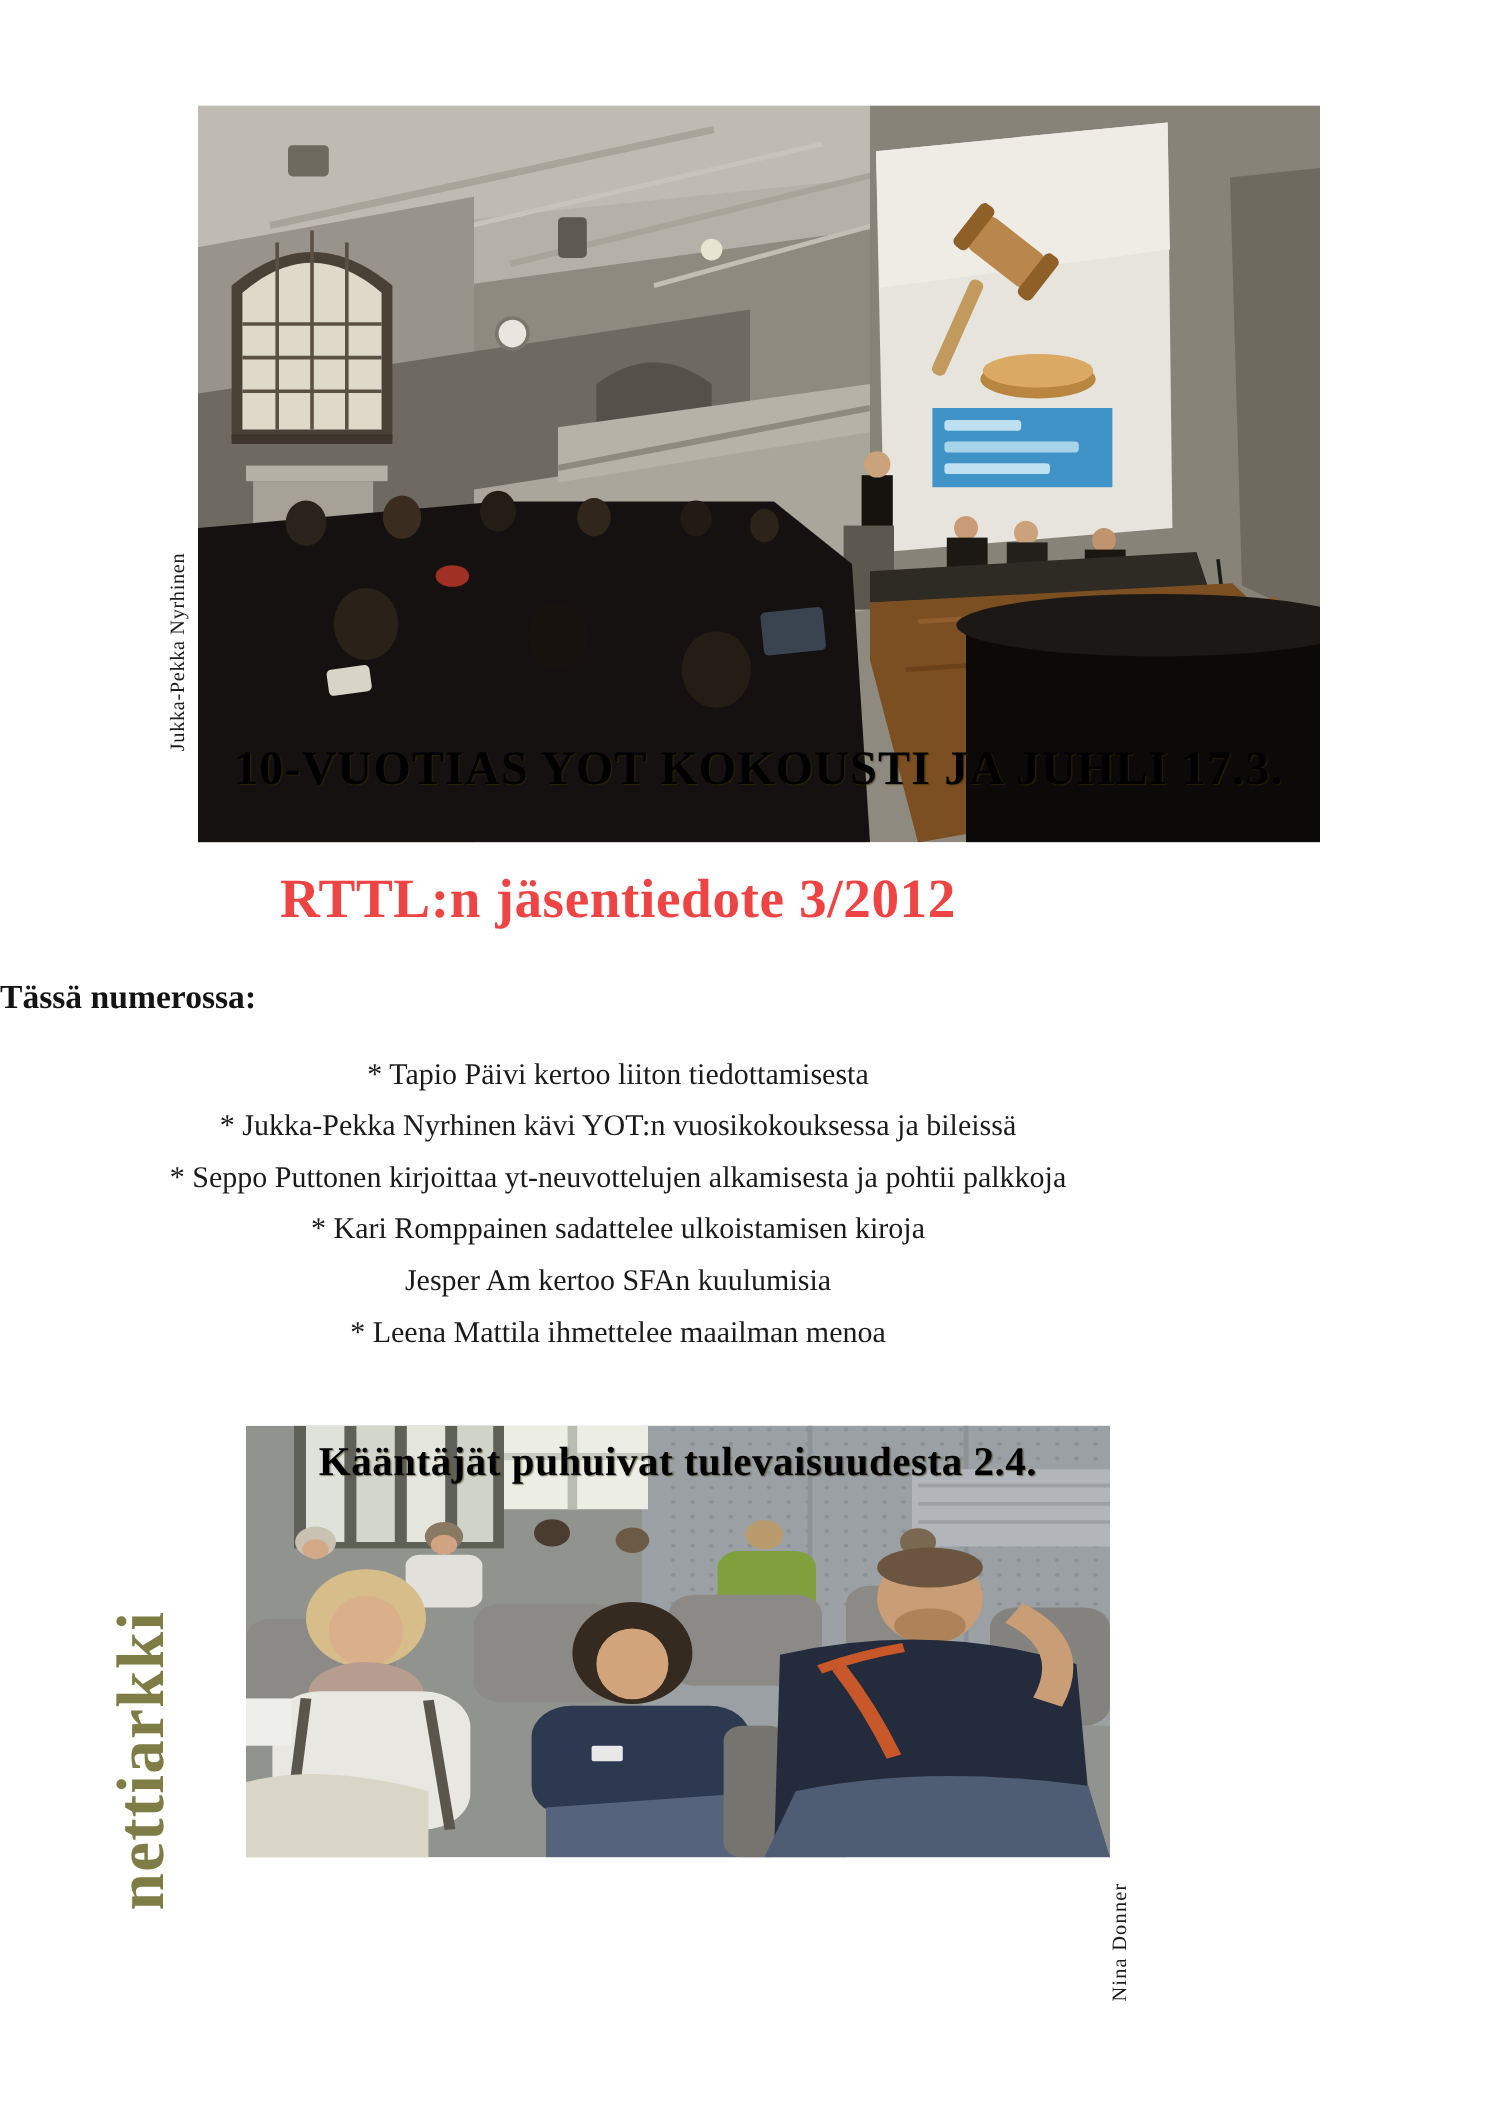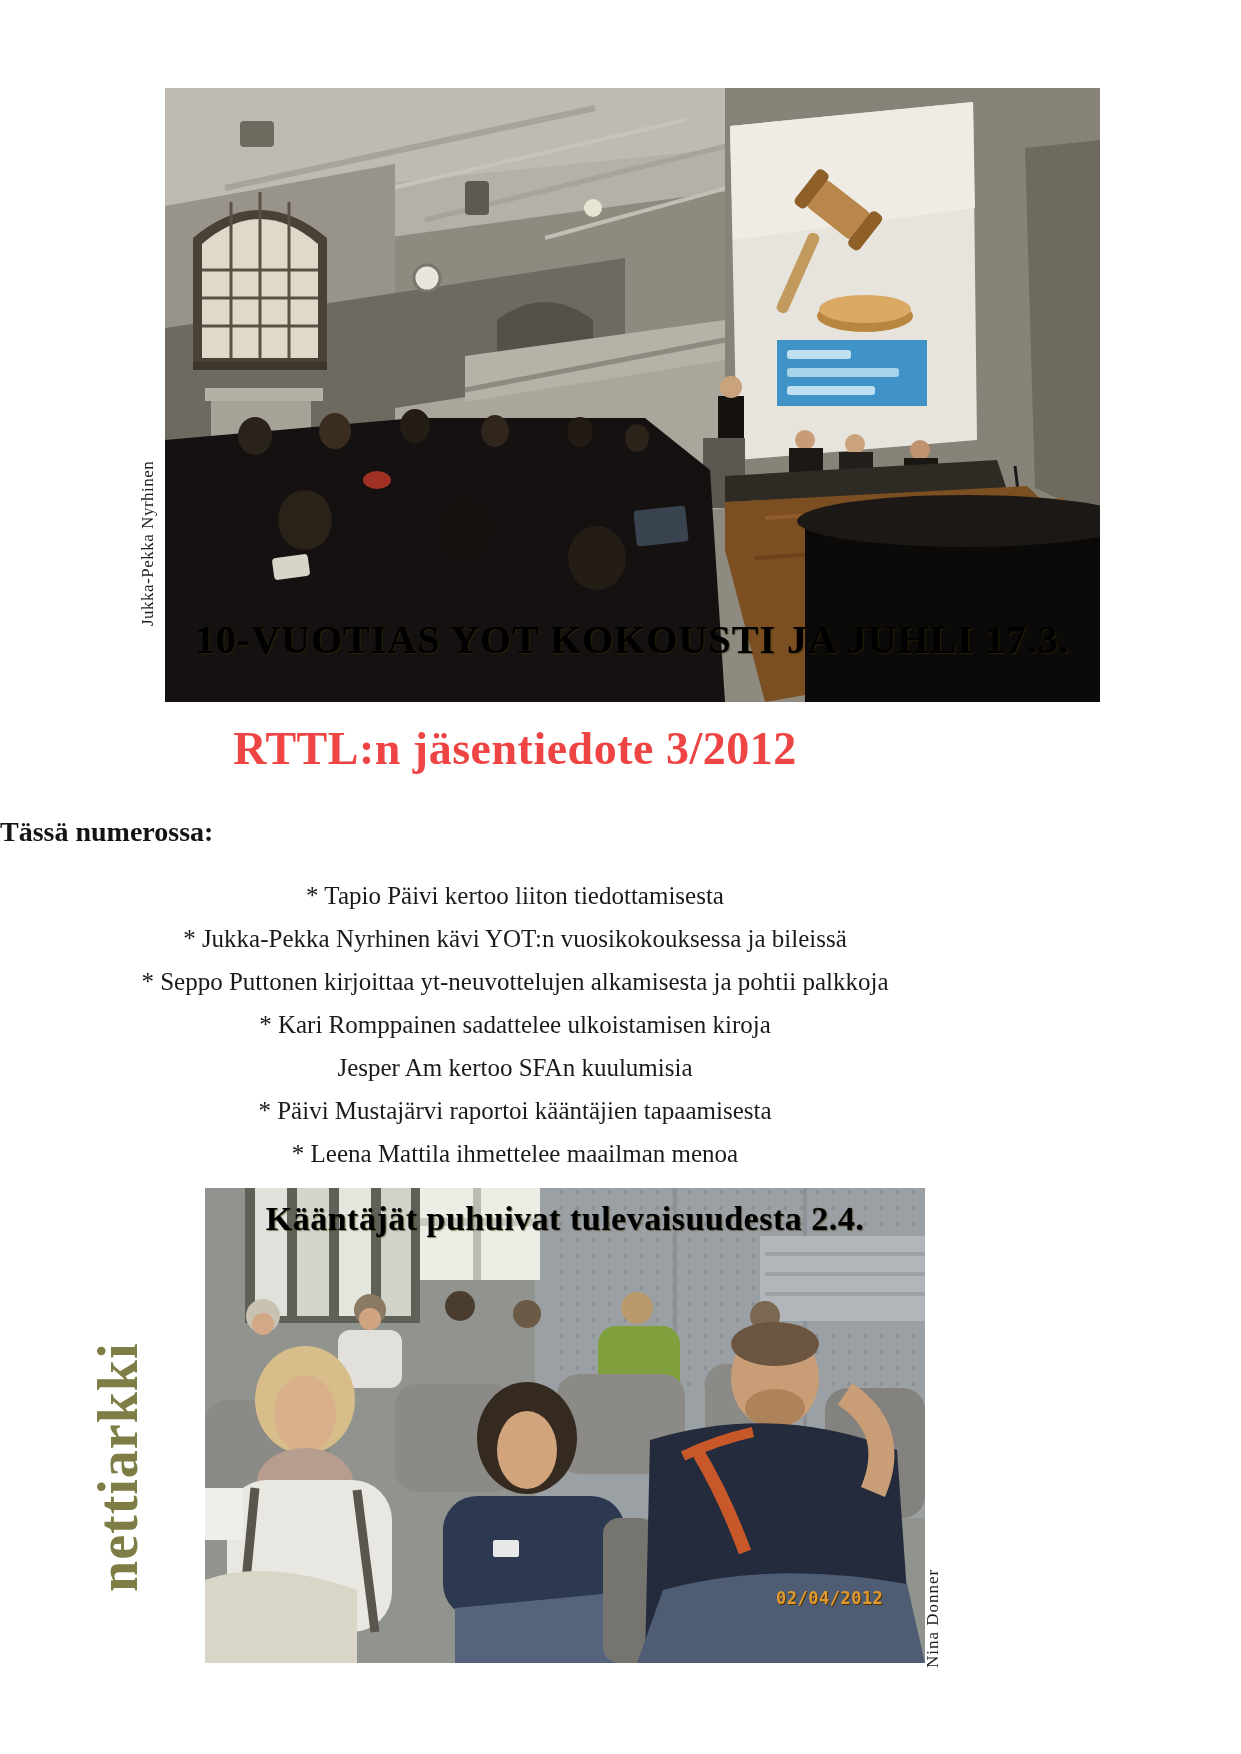--- a/index.html
+++ b/index.html
@@ -5,21 +5,21 @@
   html, body { margin:0; padding:0; }
   body {
     width:1241px; height:1754px;
     position:relative;
     background:#ffffff;
     font-family:"Liberation Serif", serif;
     overflow:hidden;
   }
   .photo { position:absolute; overflow:hidden; }
   #photo1 { left:165px; top:88px;  width:935px; height:614px; }
-  #photo2 { left:205px; top:1188px; width:720px; height:475px; }
+  #photo2 { left:205px; top:1188px; width:720px; height:360px; }
   .photo svg { position:absolute; left:0; top:0; width:100%; height:100%; display:block; }
 
   .photo-caption {
     position:absolute; left:0; width:100%;
     text-align:center;
     color:#000000;
     font-weight:bold;
     font-family:"Liberation Serif", serif;
     text-shadow:1px 1px 1px rgba(60,50,0,0.55);
     white-space:nowrap;
@@ -194,21 +194,20 @@
 
 <div class="doc-title">RTTL:n jäsentiedote 3/2012</div>
 <div class="section-heading">Tässä numerossa:</div>
 
 <div class="contents-list">
   <div class="item">* Tapio Päivi kertoo liiton tiedottamisesta</div>
   <div class="item">* Jukka-Pekka Nyrhinen kävi YOT:n vuosikokouksessa ja bileissä</div>
   <div class="item">* Seppo Puttonen kirjoittaa yt-neuvottelujen alkamisesta ja pohtii palkkoja</div>
   <div class="item">* Kari Romppainen sadattelee ulkoistamisen kiroja</div>
   <div class="item">Jesper Am kertoo SFAn kuulumisia</div>
-  <div class="item">* Päivi Mustajärvi raportoi kääntäjien tapaamisesta</div>
   <div class="item">* Leena Mattila ihmettelee maailman menoa</div>
 </div>
 
 <div class="photo" id="photo2">
   <svg viewBox="0 0 720 475" preserveAspectRatio="none">
     <defs>
       <pattern id="acoustic-dots" width="16" height="16" patternUnits="userSpaceOnUse">
         <circle cx="4" cy="4" r="2" fill="#84898d"></circle>
       </pattern>
     </defs>

